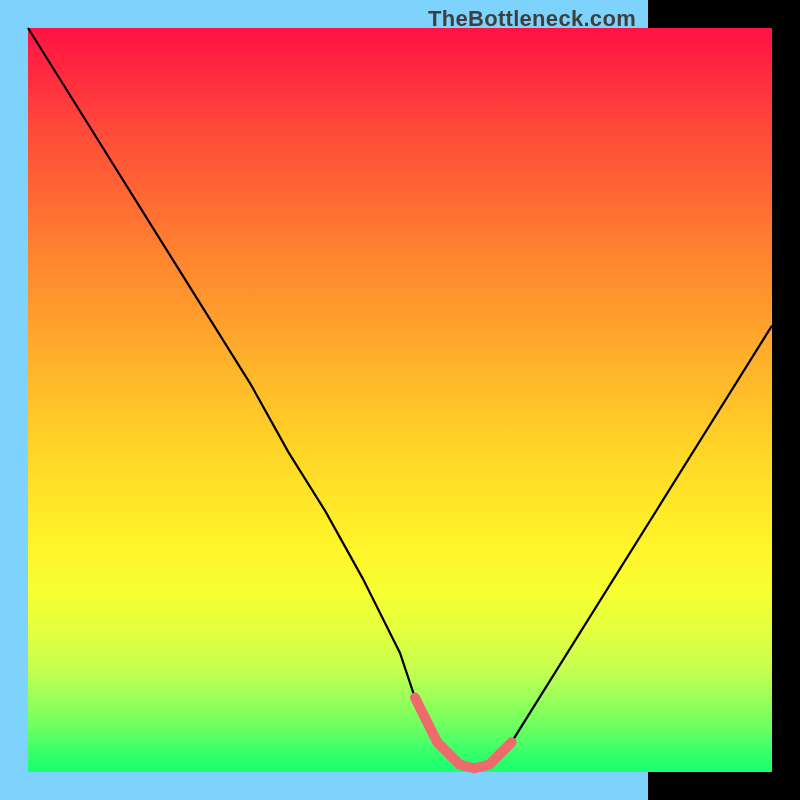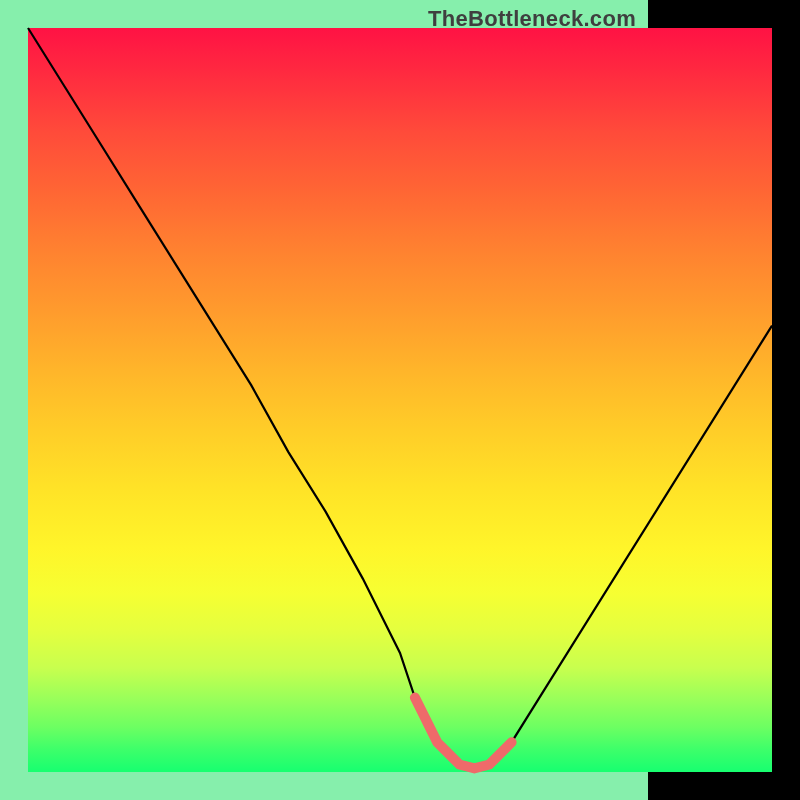--- a/index.html
+++ b/index.html
@@ -8,21 +8,21 @@
     width: 800px;
     height: 800px;
     background: #000;
     overflow: hidden;
     font-family: Arial, Helvetica, sans-serif;
   }
   .frame {
     position: relative;
     width: 648px;
     height: 800px;
-    background: #86efac;
+    background: #7dd3fc;
   }
   .watermark {
     position: absolute;
     top: 6px;
     right: 12px;
     color: #3f3f3f;
     font-size: 22px;
     font-weight: 600;
     letter-spacing: 0.3px;
     z-index: 20;

